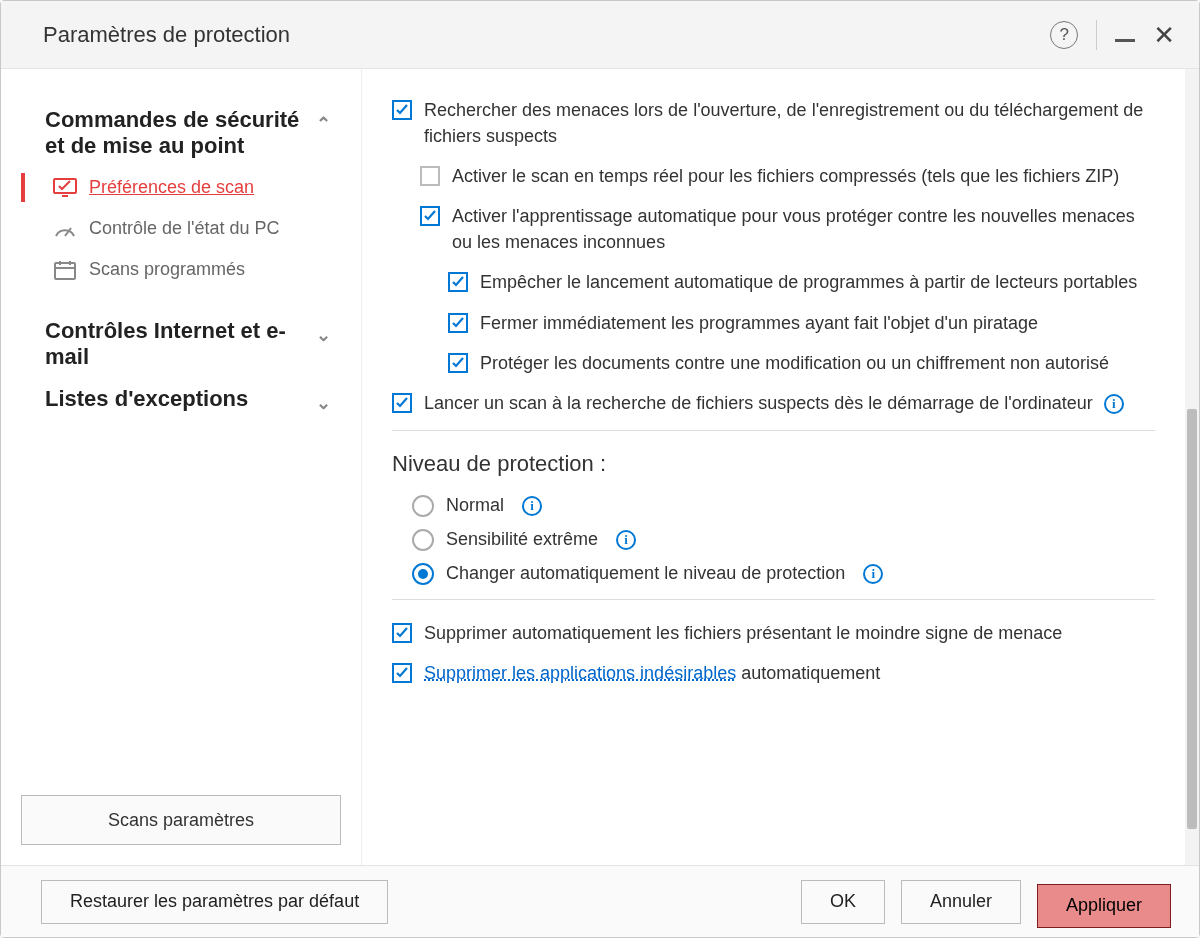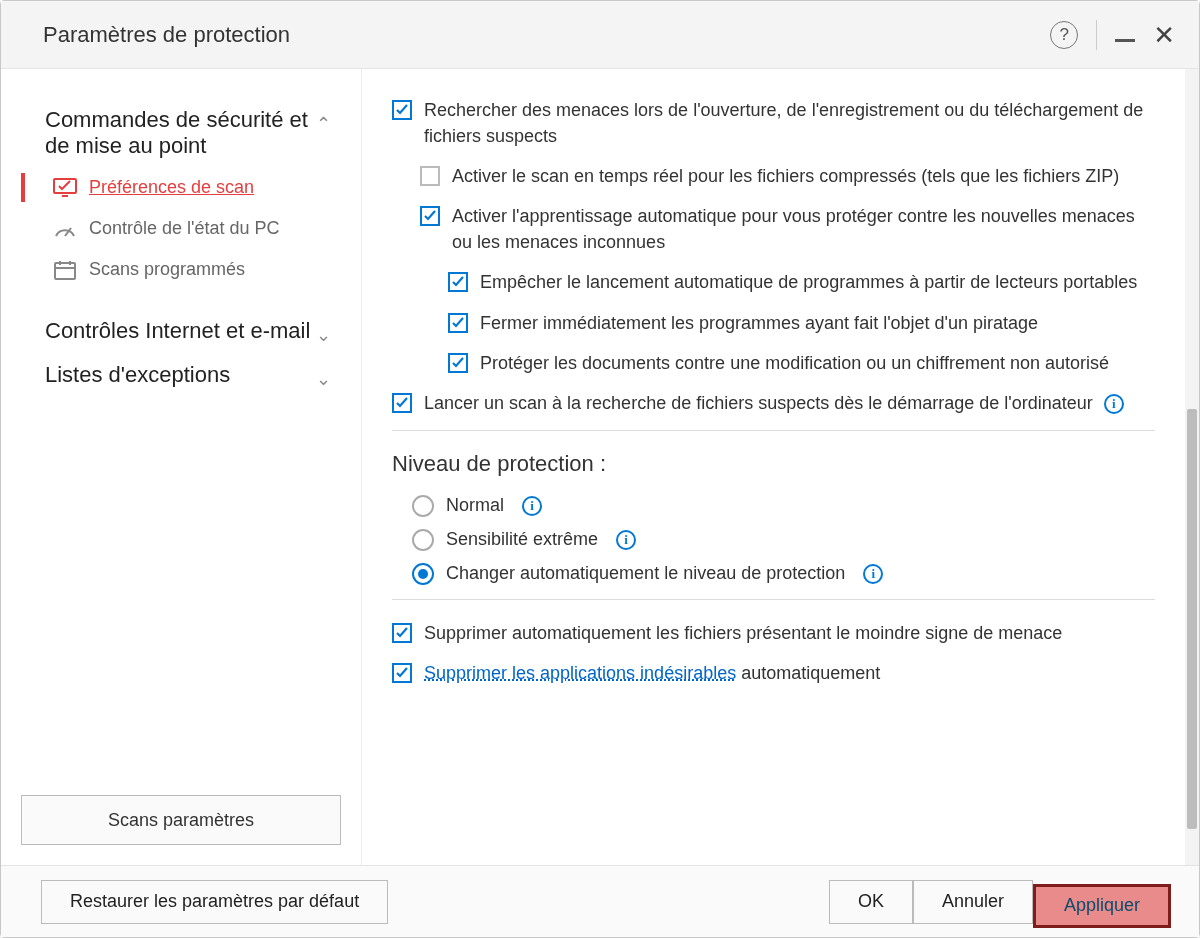--- a/index.html
+++ b/index.html
@@ -49,21 +49,21 @@
   }
   
   .sidebar {
     width: 360px;
     padding: 30px 20px 20px 20px;
     display:flex; flex-direction:column;
     position:relative;
   }
   .section-header {
     display:flex; align-items:flex-start; justify-content:space-between;
-    font-size:22px; font-weight:400; color:#222;
+    font-size:22px; font-weight:700; color:#222;
     padding: 8px 10px 8px 24px;
     cursor:pointer;
   }
   .section-header .chev { color:#888; font-size:18px; margin-top:6px; }
   .nav-item {
     display:flex; align-items:center; gap:12px;
     padding: 10px 10px 10px 32px;
     font-size:18px; color:#666; cursor:pointer;
     position:relative;
   }
@@ -121,28 +121,28 @@
   .radio {
     width:22px; height:22px; border:2px solid #aaa; border-radius:50%; flex:none;
     display:flex; align-items:center; justify-content:center; cursor:pointer;
   }
   .radio.selected { border-color:#0078d4; }
   .radio.selected::after { content:""; width:10px; height:10px; background:#0078d4; border-radius:50%; }
 
   
   .footer {
     height:72px; border-top:1px solid #e3e3e3; background:#fafafa;
-    display:flex; align-items:center; padding:0 28px 0 40px; 
+    display:flex; align-items:center; padding:0 28px 0 40px; gap:16px;
   }
   .btn {
     height:44px; border:1px solid #bbb; background:#fafafa; font-size:18px;
     padding:0 28px; cursor:pointer; color:#222;
   }
   .btn.primary {
-    background:#e98b8b; border:3px solid #7f1d1d; color:#0c4a6e;margin-top:8px;
+    background:#e98b8b; border:1px solid #7f1d1d; color:#000000;margin-top:8px;
   }
   .spacer { flex:1; }
   .partial-cut {
     overflow:hidden; max-height:24px;
   }
 </style>
 </head>
 <body>
 
 <div class="window">

